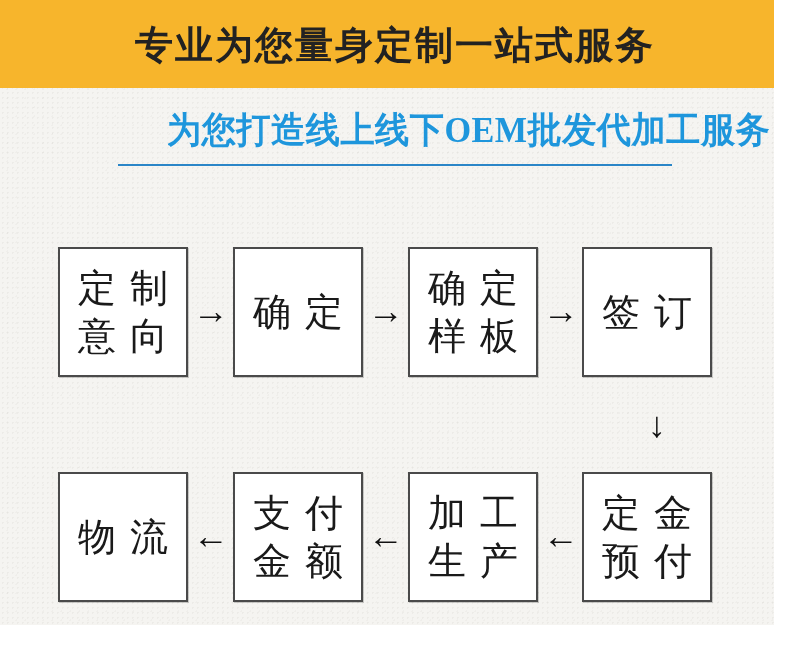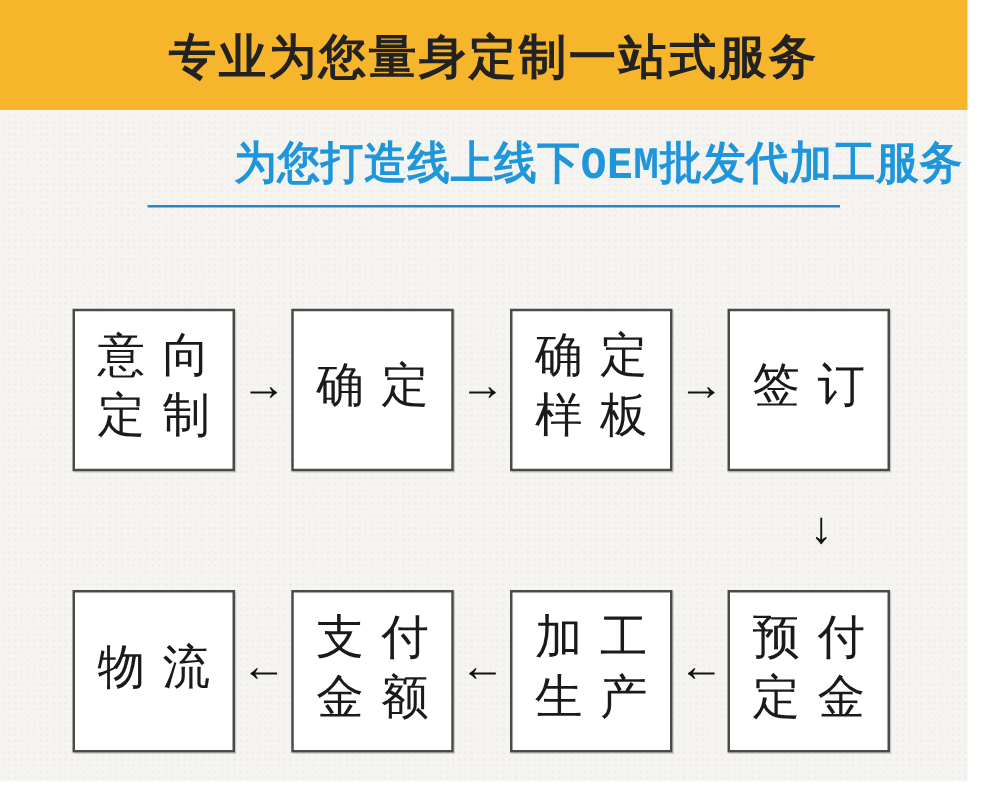--- a/index.html
+++ b/index.html
@@ -1,21 +1,21 @@
 <!DOCTYPE html>
 <html><head>
 <meta charset="utf-8">
 <style>
   html,body{margin:0;padding:0;background:#ffffff;}
   .page{
     position:relative;
     width:774px;height:648px;
     overflow:hidden;
     background:#ffffff;
-    font-family:Liberation Mono, monospace;
+    font-family:Liberation Serif, serif;
   }
   
   .texture{
     position:absolute;left:0;top:0;width:790px;height:625px;
     background-color:#f5f4f1;
     background-image:
       radial-gradient(rgba(120,118,108,0.07) 1px, transparent 1px),
       radial-gradient(rgba(120,118,108,0.05) 1px, transparent 1px);
     background-size:5px 5px,9px 9px;
     background-position:0 0,3px 4px;
@@ -80,22 +80,22 @@
   <header class="banner">
     <h1>专业为您量身定制一站式服务</h1>
   </header>
 
   <div class="subtitle-wrap">
     <h2>为您打造线上线下OEM批发代加工服务</h2>
     <div class="subtitle-underline"></div>
   </div>
 
   <div class="flow-box r1 c1">
+    <span class="box-line">定制</span>
     <span class="box-line">意向</span>
-    <span class="box-line">定制</span>
   </div>
   <div class="flow-arrow g1 ar1">→</div>
   <div class="flow-box r1 c2">
     <span class="box-line">确定</span>
   </div>
   <div class="flow-arrow g2 ar1">→</div>
   <div class="flow-box r1 c3">
     <span class="box-line">确定</span>
     <span class="box-line">样板</span>
   </div>
@@ -114,16 +114,16 @@
     <span class="box-line">支付</span>
     <span class="box-line">金额</span>
   </div>
   <div class="flow-arrow g2 ar2">←</div>
   <div class="flow-box r2 c3">
     <span class="box-line">加工</span>
     <span class="box-line">生产</span>
   </div>
   <div class="flow-arrow g3 ar2">←</div>
   <div class="flow-box r2 c4">
+    <span class="box-line">定金</span>
     <span class="box-line">预付</span>
-    <span class="box-line">定金</span>
   </div>
 </div>
 
 </body></html>

